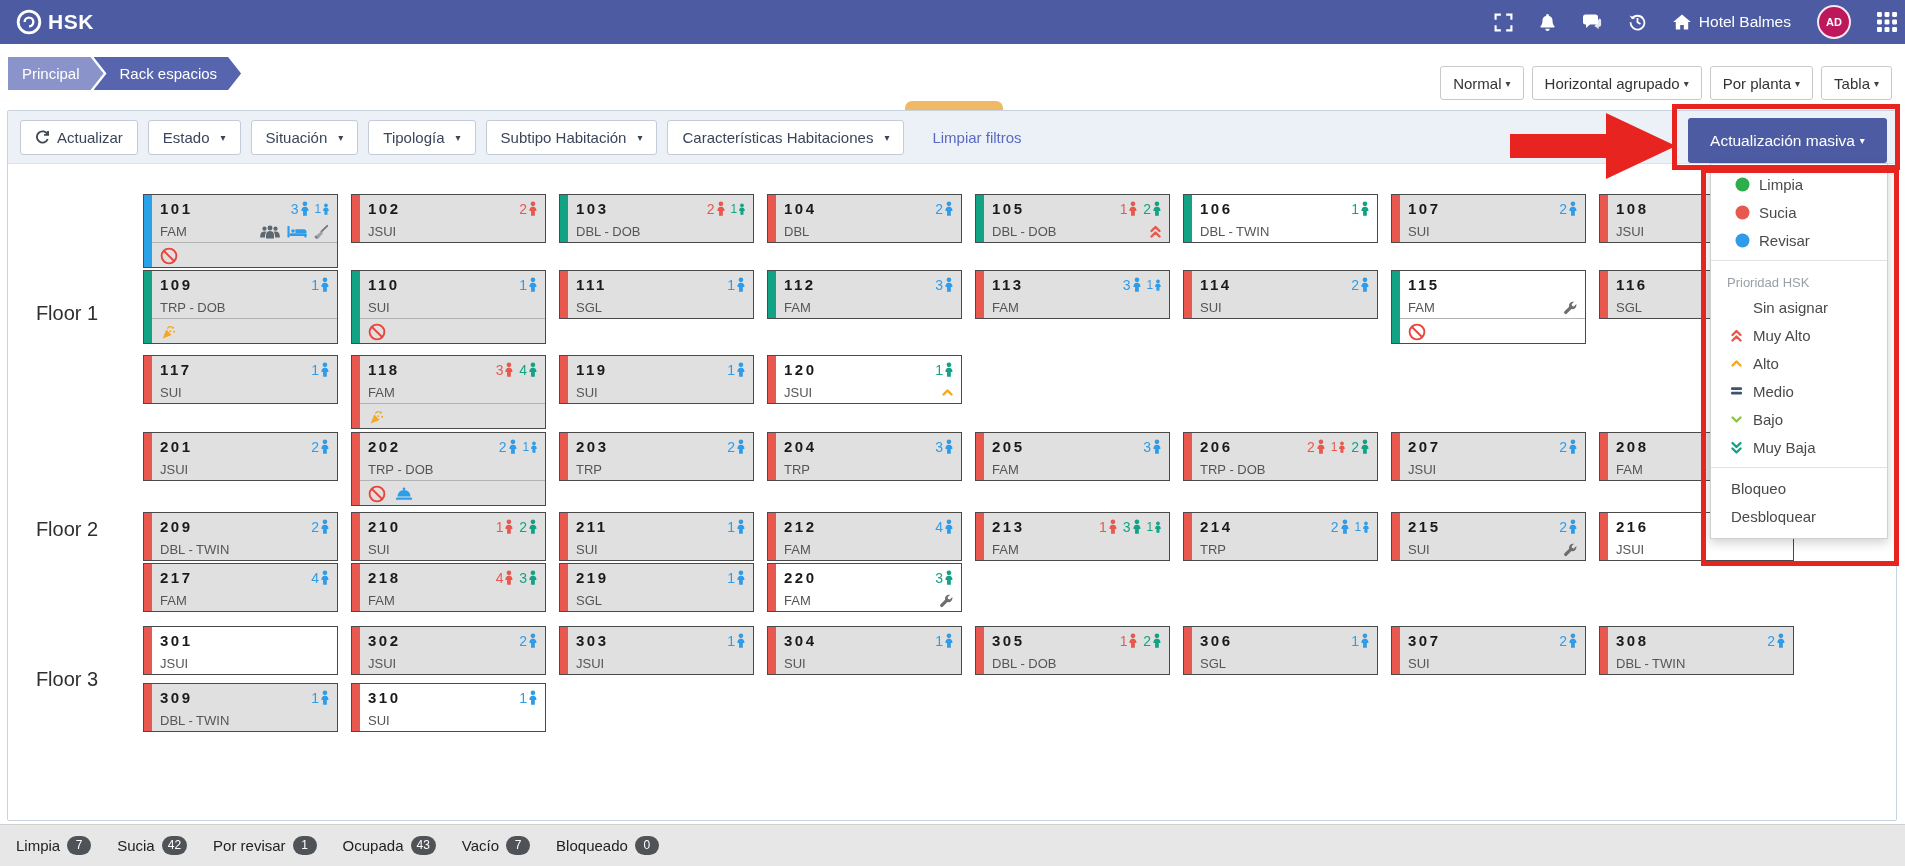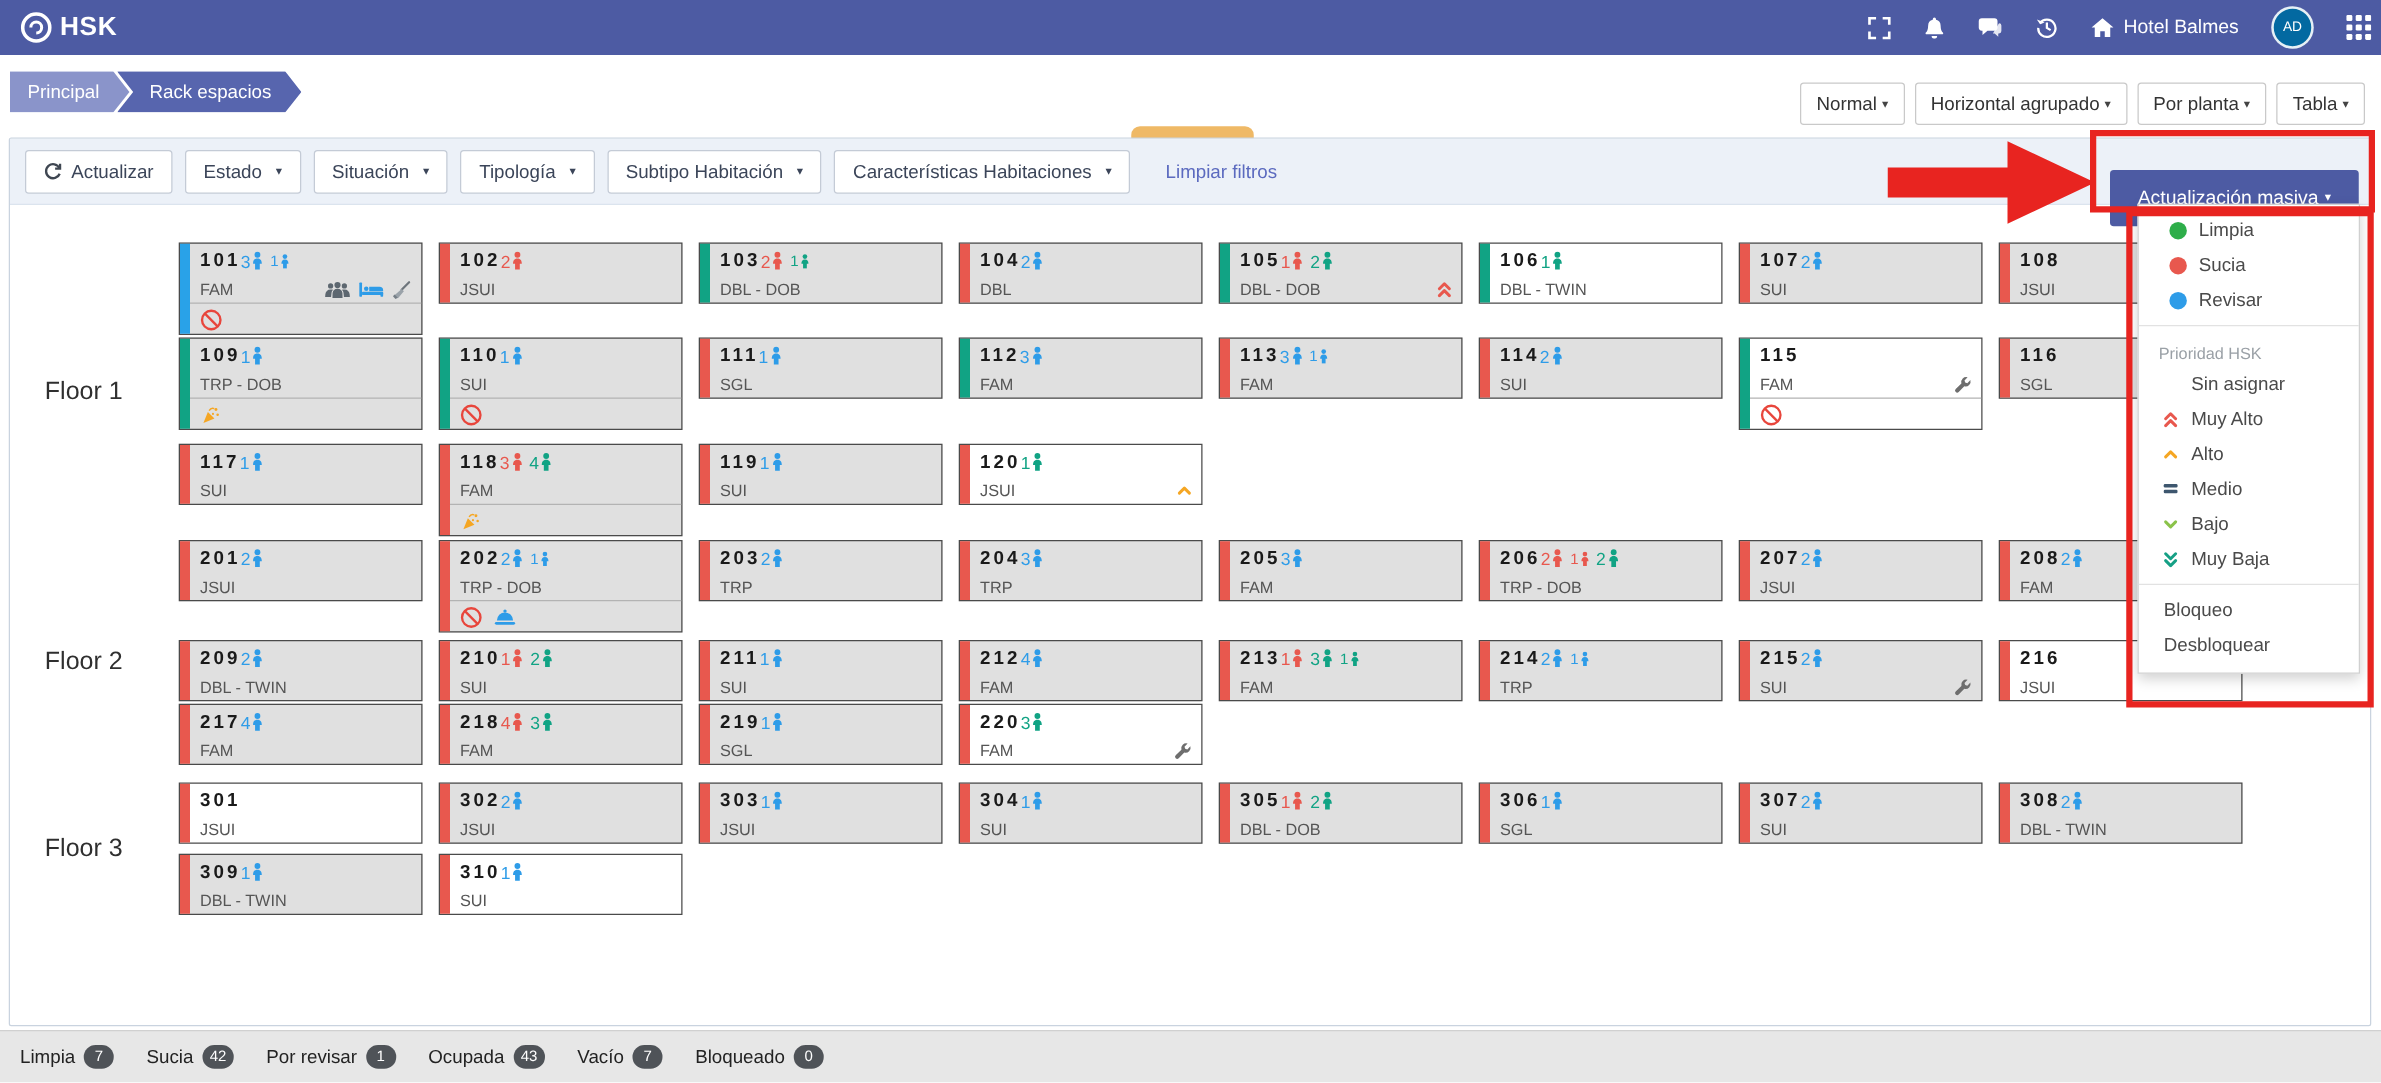--- a/index.html
+++ b/index.html
@@ -12,22 +12,22 @@
   
   .navbar{position:absolute;left:0;top:0;width:100%;height:44px;background:#4d5ba3;
     display:flex;align-items:center;color:#fff;}
   .brand{display:flex;align-items:center;gap:6px;margin-left:16px;font-weight:bold;
     font-size:21px;letter-spacing:.5px;}
   .nav-items{display:flex;align-items:center;gap:38px;margin-left:30px;}
   .nav-item{color:#fff;font-size:15px;cursor:pointer;white-space:nowrap;}
   .nav-right{margin-left:auto;display:flex;align-items:center;gap:26px;margin-right:8px;}
   .nav-ic{display:inline-flex;align-items:center;cursor:pointer;}
   .hotel{display:flex;align-items:center;gap:8px;font-size:15.5px;cursor:pointer;}
-  .avatar{width:30px;height:30px;border-radius:50%;background:#0369a1;border:2px solid rgba(255,255,255,.9);
-    display:flex;align-items:center;justify-content:center;font-size:11px;font-weight:normal;cursor:pointer;text-align:center;}
+  .avatar{width:30px;height:30px;border-radius:50%;background:#be185d;border:2px solid rgba(255,255,255,.9);
+    display:flex;align-items:center;justify-content:center;font-size:11px;font-weight:bold;cursor:pointer;text-align:center;}
   .caret{font-size:10px;margin-left:4px;}
   
   .header-row{position:absolute;left:0;top:44px;width:100%;height:66px;background:#fff;}
   .breadcrumb{position:absolute;left:8px;top:13px;display:flex;}
   .crumb{height:33px;display:flex;align-items:center;color:#fff;font-size:15px;cursor:pointer;}
   .crumb1{background:#8a94ca;padding:0 24px 0 14px;
     clip-path:polygon(0 0,calc(100% - 13px) 0,100% 50%,calc(100% - 13px) 100%,0 100%);z-index:2;}
   .crumb2{background:#5765ae;margin-left:-10px;padding:0 24px 0 26px;
     clip-path:polygon(0 0,calc(100% - 13px) 0,100% 50%,calc(100% - 13px) 100%,0 100%,13px 50%);z-index:1;}
   .demo-badge{position:absolute;left:905px;top:57px;width:98px;height:43px;background:#efb966;
@@ -52,32 +52,32 @@
   .floor{display:flex;}
   .floor-label{width:118px;display:flex;align-items:center;justify-content:center;
     font-size:20px;color:#2f2f2f;}
   .floor-rows{padding-left:17px;}
   .room-row{display:flex;gap:13px;height:49px;align-items:flex-start;}
   .card{position:relative;width:195px;height:49px;background:#e0e0e0;border:1px solid #4a4a4a;
     box-sizing:border-box;padding-left:8px;cursor:pointer;}
   .card.tall{height:74px;z-index:2;}
   .card.vacant{background:#fff;}
   .bar{position:absolute;left:0;top:0;bottom:0;width:8px;}
-  .r1{height:25px;display:flex;align-items:center;justify-content:flex-start;padding:1px 7px 0 8px;}
+  .r1{height:25px;display:flex;align-items:center;justify-content:space-between;padding:1px 7px 0 8px;}
   .rnum{font-weight:bold;font-size:15px;letter-spacing:2.5px;color:#1a1a1a;}
   .persons{display:flex;align-items:center;gap:5px;}
   .pg{display:flex;align-items:flex-end;gap:1px;font-size:14px;line-height:1;}
   .pg.small{font-size:12px;}
   .r2{height:21px;display:flex;align-items:center;justify-content:space-between;padding:0 7px 0 8px;gap:44px;}
   .rtype{font-size:13px;color:#555;white-space:nowrap;}
   .r2icons{display:flex;align-items:center;gap:6px;}
   .r3{height:26px;border-top:1px solid #b3b3b3;display:flex;align-items:center;gap:9px;padding:0 7px 0 8px;}
   .ic{display:inline-flex;align-items:center;}
   
-  .mass-update{position:absolute;left:1688px;top:136px;width:199px;height:45px;background:#4d5ba3;
+  .mass-update{position:absolute;left:1688px;top:118px;width:199px;height:45px;background:#4d5ba3;
     border:none;border-radius:3px;color:#fff;font-size:15.5px;cursor:pointer;z-index:15;
     display:flex;align-items:center;justify-content:center;gap:1px;font-family:inherit;}
   .menu{position:absolute;left:1710px;top:163px;width:178px;background:#fff;border:1px solid #d0d0d0;
     box-shadow:0 4px 10px rgba(0,0,0,.18);z-index:20;padding:6px 0 8px 0;box-sizing:border-box;}
   .menu-item{height:28px;display:flex;align-items:center;font-size:15px;color:#4a4a4a;cursor:pointer;}
   .menu-item .mi-ic{width:15px;display:inline-flex;justify-content:center;}
   .mi-state{padding-left:24px;gap:9px;}
   .mi-prio{padding-left:16px;gap:8px;}
   .mi-prio .mi-ic{width:18px;}
   .mi-noicon{padding-left:42px;}

